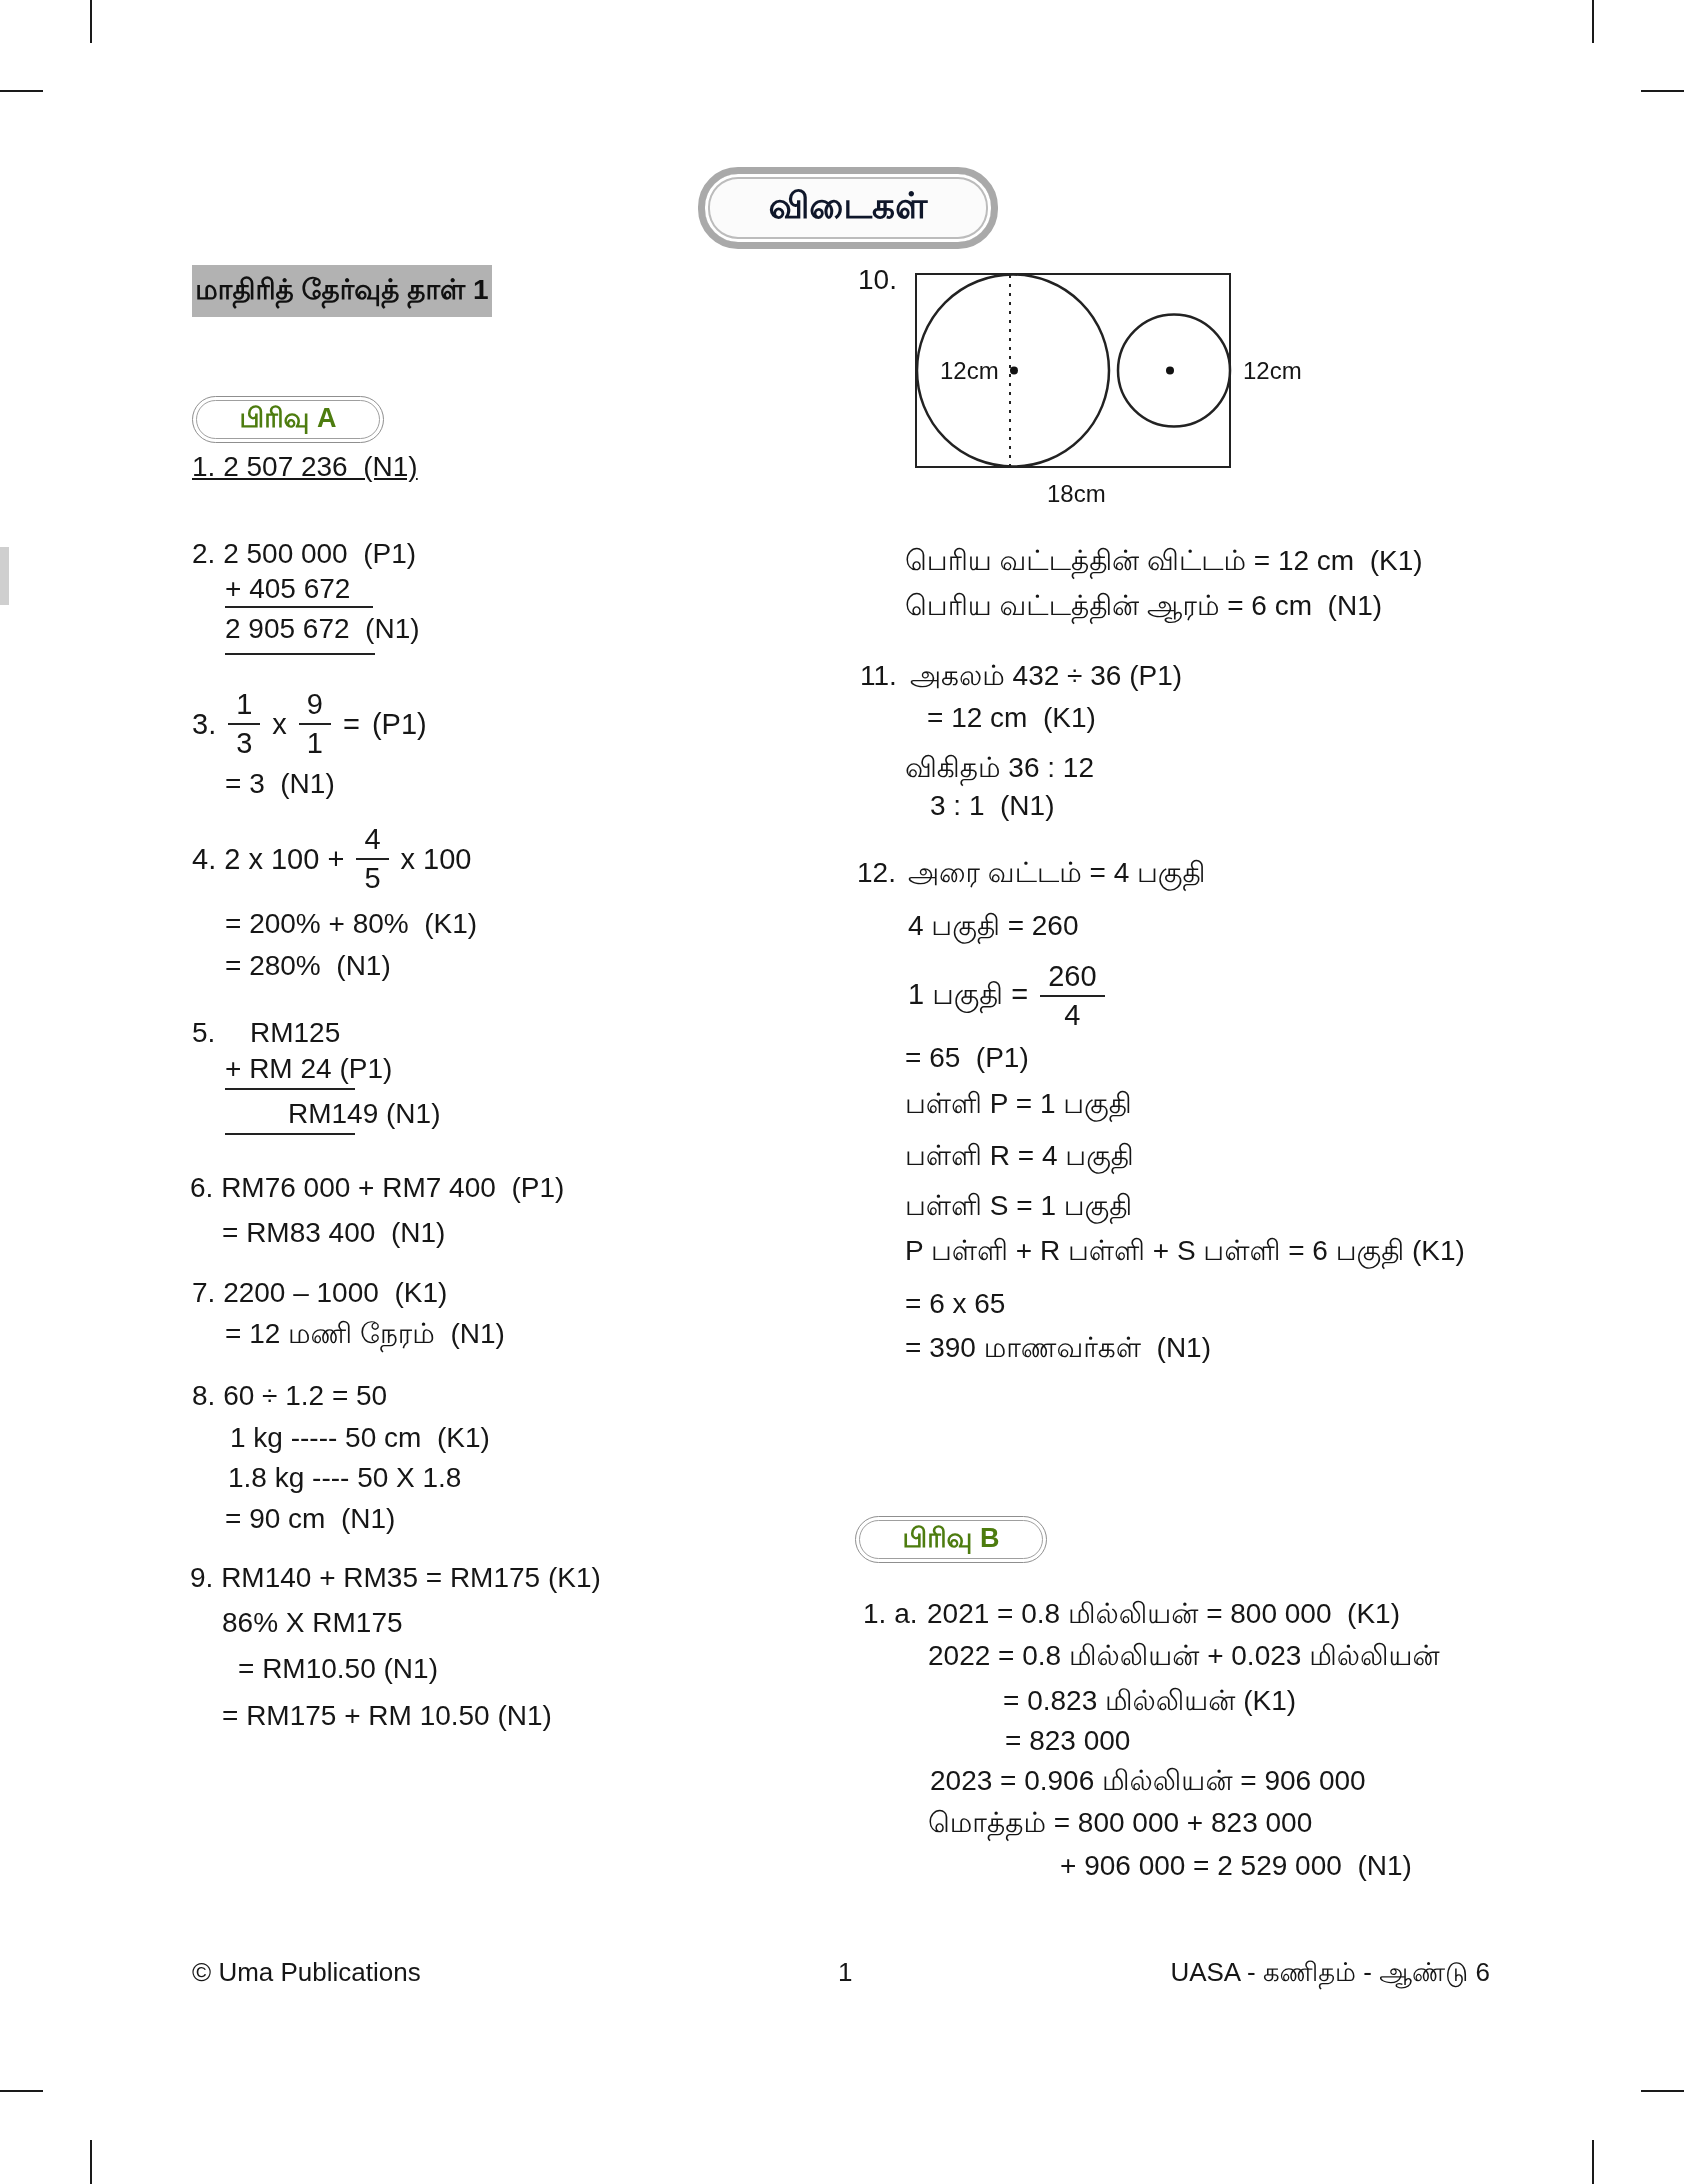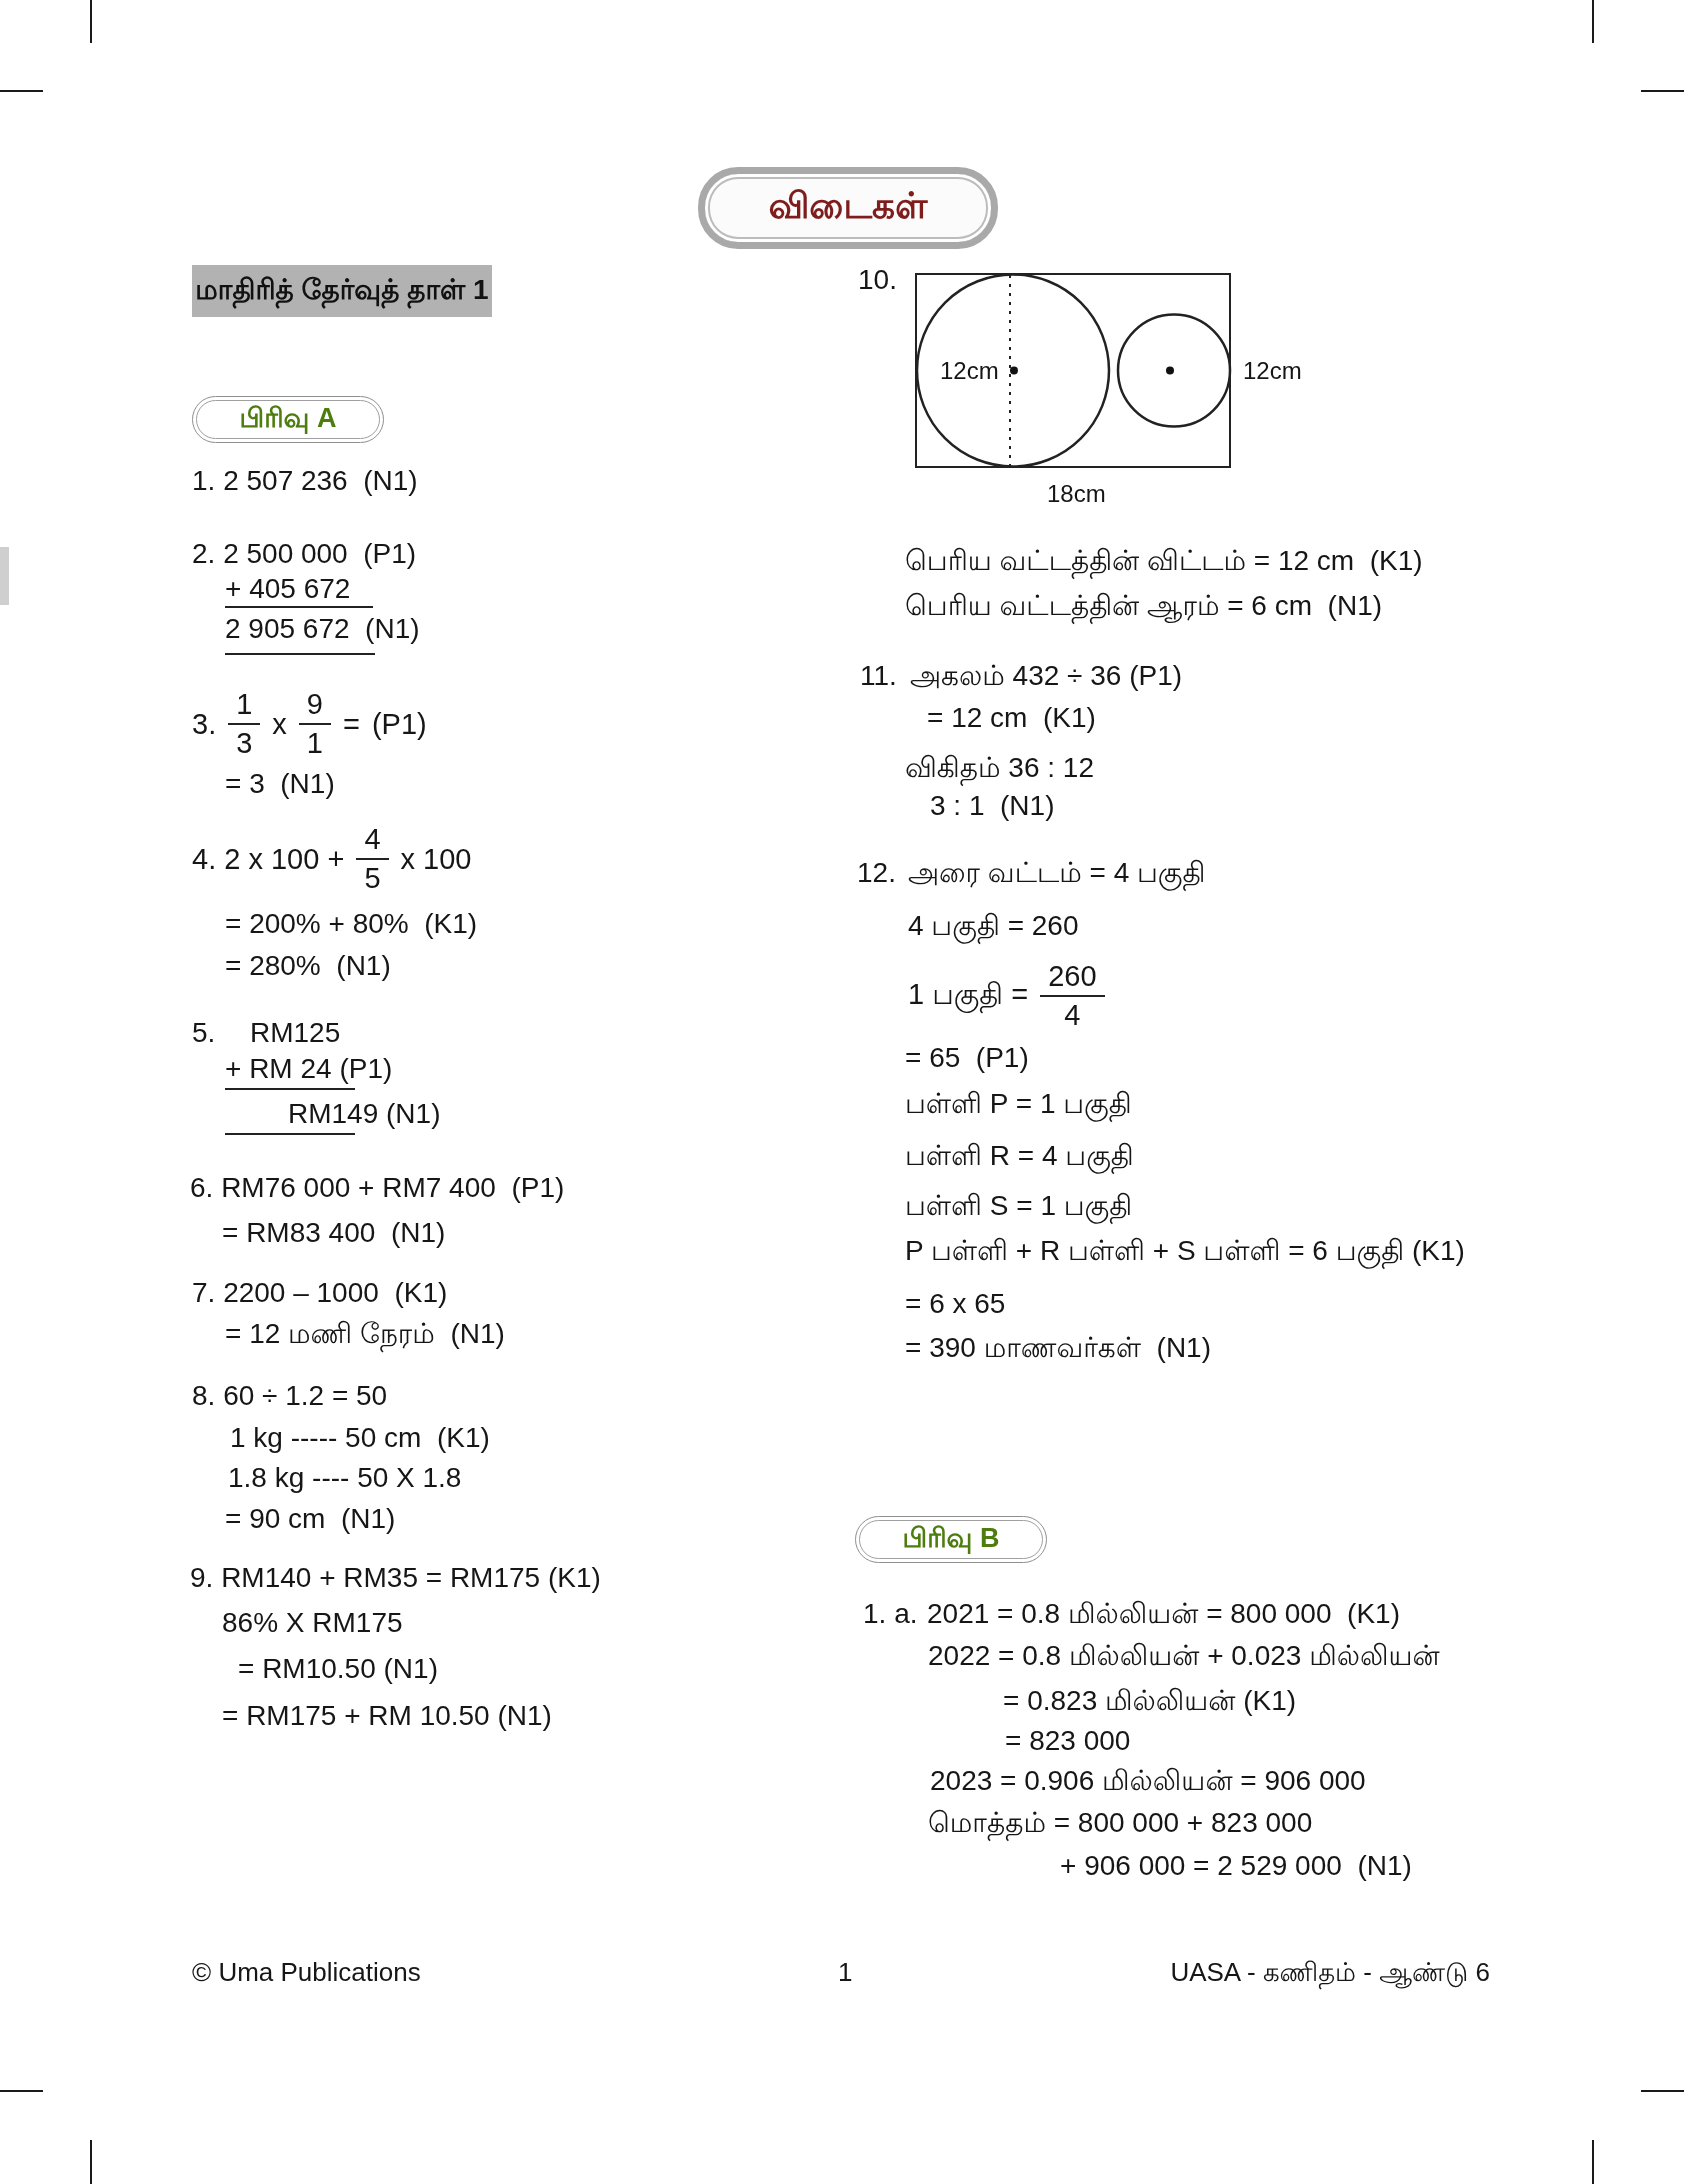--- a/index.html
+++ b/index.html
@@ -10,21 +10,21 @@
   .mark{position:absolute;background:#1a1a1a;}
   .bar{position:absolute;background:#222;height:2px;}
   .frow{position:absolute;display:flex;align-items:center;gap:12px;font-size:29px;white-space:pre;}
   .frac{display:inline-flex;flex-direction:column;align-items:center;line-height:1;}
   .frac .num{padding:0 8px 4px;border-bottom:2.5px solid #222;}
   .frac .den{padding-top:4px;}
   .title-pill{position:absolute;left:698px;top:167px;width:286px;height:68px;
       border:7px solid #a9a9a9;border-radius:40px;background:#fbfbfb;
       box-shadow:inset 0 0 0 3px #ffffff, inset 0 0 0 5px #bcbcbc;
       display:flex;align-items:center;justify-content:center;
-      font-size:36px;font-weight:bold;color:#7f1d1d;}
+      font-size:36px;font-weight:bold;color:#0f172a;}
   .gray-box{position:absolute;left:192px;top:265px;width:300px;height:52px;background:#b2b2b2;
       display:flex;align-items:center;justify-content:center;
       font-size:28px;font-weight:bold;color:#111;}
   .sec-pill{position:absolute;width:190px;height:45px;border:1.5px solid #8f8f8f;border-radius:24px;
       outline:1px solid #9f9f9f;outline-offset:-5px;background:#fff;
       display:flex;align-items:center;justify-content:center;
       font-size:27px;font-weight:bold;color:#4d7c0f;}
   svg text{font-family:"Liberation Sans","DejaVu Sans",sans-serif;fill:#161616;}
 </style>
 </head>
@@ -45,21 +45,21 @@
   </div>
 
 <div class="gray-box">
     <span>மாதிரித் தேர்வுத் தாள் 1</span>
   </div>
 
 <div class="sec-pill" style="left:192px;top:396px;">
     <span>பிரிவு A</span>
   </div>
 
-<div class="ln" style="left:192px;top:465px;">1. 2 507 236  (N1)</div>
+<div class="ln" style="left:192px;top:451px;text-decoration:underline;">1. 2 507 236  (N1)</div>
 
 <div class="ln" style="left:192px;top:538px;">2. 2 500 000  (P1)</div>
 <div class="ln" style="left:225px;top:573px;">+ 405 672</div>
 <div class="bar" style="left:225px;top:606px;width:148px;"></div>
 <div class="ln" style="left:225px;top:613px;">2 905 672  (N1)</div>
 <div class="bar" style="left:225px;top:653px;width:150px;"></div>
 
 <div class="frow" style="left:192px;top:690px;">
   <span>3.</span>
   <span class="frac"><span class="num">1</span><span class="den">3</span></span>

